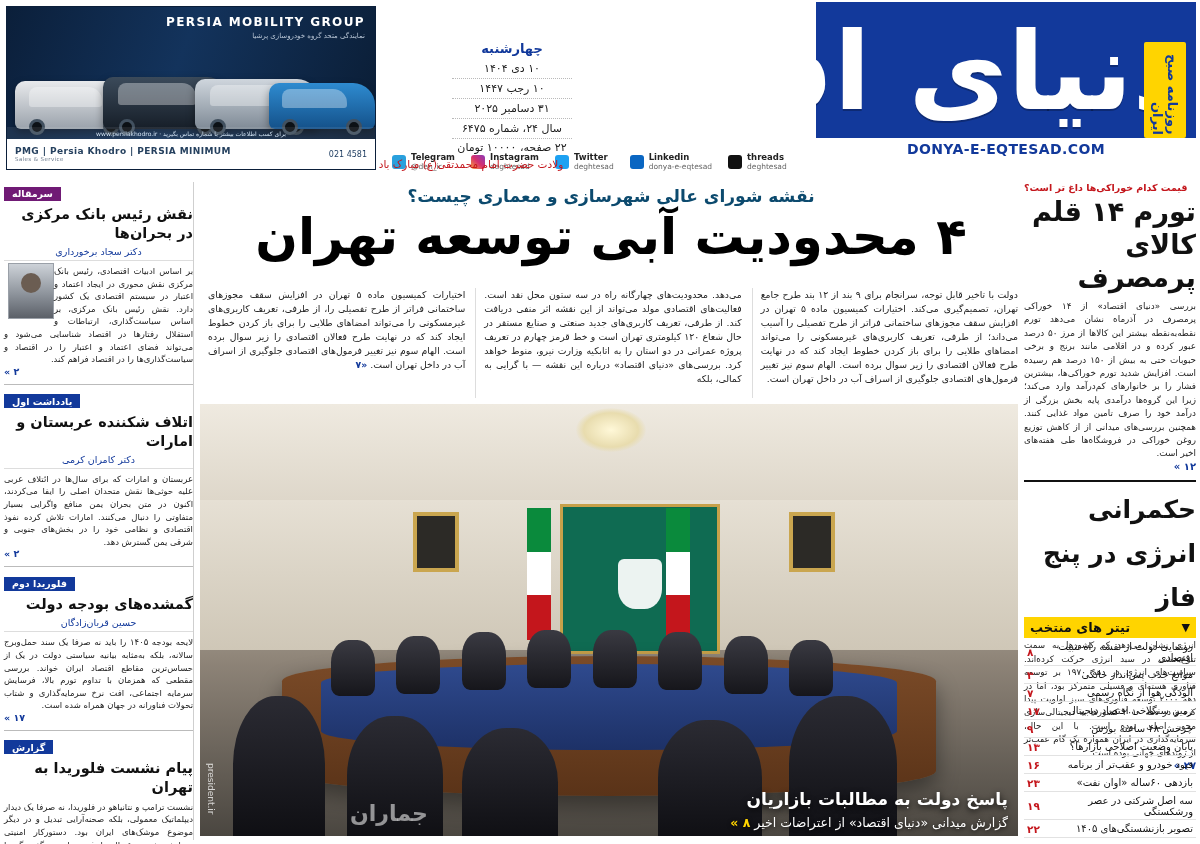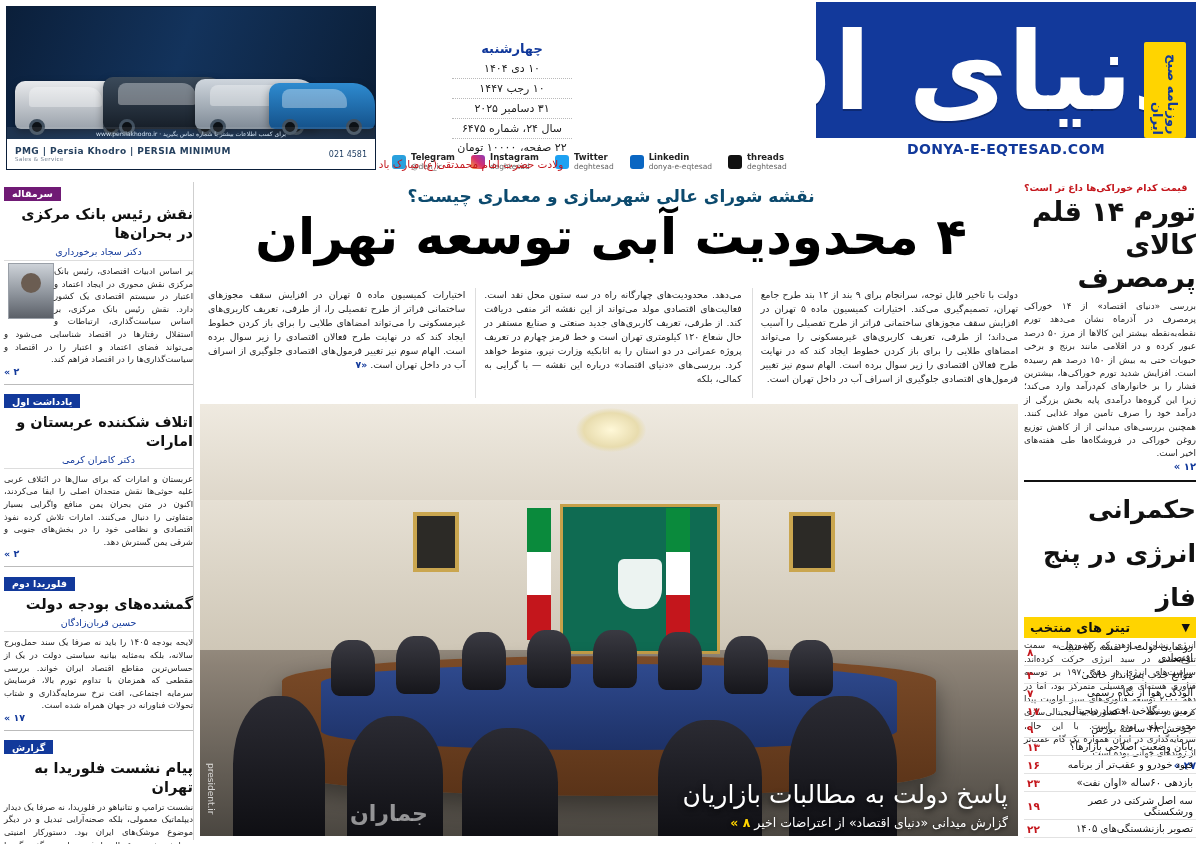--- a/index.html
+++ b/index.html
@@ -155,21 +155,21 @@
   .ph-portrait { position:absolute; top: 108px; width: 46px; height: 60px; background:#2c2a26; border: 4px solid #caa64f; }
   .ph-portrait.p1 { left: 26%; }
   .ph-portrait.p2 { left: 72%; }
   .ph-table { position:absolute; top: 252px; left: 10%; right: 10%; height: 140px; background: linear-gradient(180deg,#7b4b28,#5a3318); border-radius: 50%/18%; box-shadow: 0 10px 22px rgba(0,0,0,.4); }
   .ph-table-top { position:absolute; top: 8px; left: 6%; right: 6%; height: 86px; background: linear-gradient(180deg,#2f4a8e,#1d3167); border-radius: 50%/22%; }
   .ph-seated { position:absolute; border-radius: 40% 40% 18% 18%; background: linear-gradient(180deg,#3a3a42,#16161b); }
   .ph-front { position:absolute; bottom: -10px; border-radius: 46% 46% 0 0; background: linear-gradient(180deg,#2b2b33,#0d0d11); }
   .photo-caption-box {
     position: absolute; bottom: 6px; right: 10px; width: 460px; text-align: right;
   }
-  .photo-caption-box .t1 { color:#fff; font-size: 25px; font-weight: normal; text-shadow: 0 2px 6px rgba(0,0,0,.85); }
+  .photo-caption-box .t1 { color:#fff; font-size: 17px; font-weight: bold; text-shadow: 0 2px 6px rgba(0,0,0,.85); }
   .photo-caption-box .t2 { color:#fff; font-size: 12.5px; margin-top: 6px; text-shadow: 0 1px 4px rgba(0,0,0,.9); }
   .photo-caption-box .t2 .pg { color:#ffd400; font-weight: bold; }
   .ph-watermark { position:absolute; bottom: 10px; left: 150px; color: rgba(255,255,255,.55); font-size: 22px; font-weight: bold; }
   .ph-url { position:absolute; bottom: 22px; left: 6px; color: rgba(255,255,255,.75); font-size: 9px; direction: ltr; writing-mode: vertical-rl; }
 
   
   .right-col {
     position: absolute; top: 182px; right: 4px; width: 172px; bottom: 4px;
   }
   .rc-kicker { font-size: 9.5px; color:#c4161c; text-align: left; font-weight: bold; }
@@ -224,20 +224,24 @@
   .lc-sep { border-top: 1px solid #bbb; margin: 5px 0; }
 </style>
 </head>
 <body>
 
 <div class="page">
 
   <div class="masthead">
 
     <div class="ad-block">
+      <div class="ad-brand">
+        <div class="t1">PERSIA MOBILITY GROUP</div>
+        <div class="t2">نمایندگی متحد گروه خودروسازی پرشیا</div>
+      </div>
       <div class="ad-cars">
         <div class="car c1">
             <div class="car-glass"></div>
             <div class="wheel" style="left:14px"></div>
             <div class="wheel" style="right:14px"></div>
           </div>
         <div class="car c2">
             <div class="car-glass"></div>
             <div class="wheel" style="left:16px"></div>
             <div class="wheel" style="right:16px"></div>

